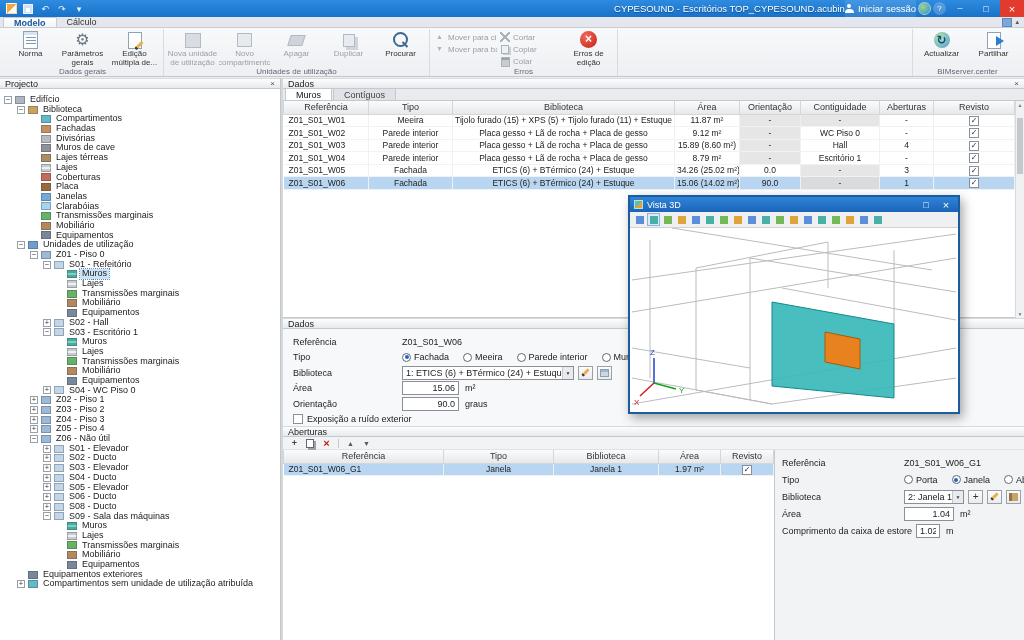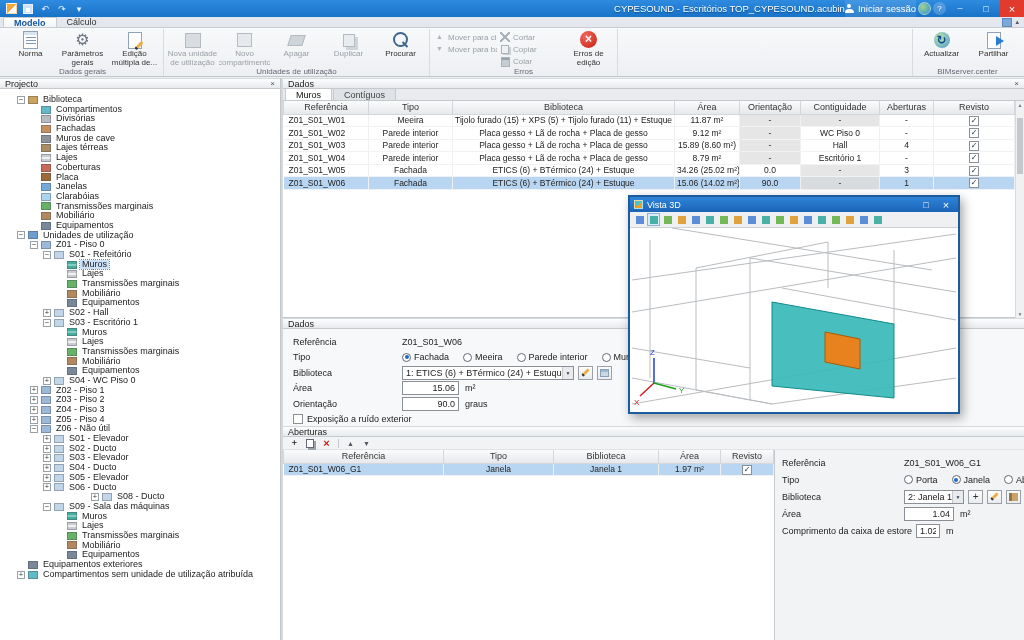--- a/index.html
+++ b/index.html
@@ -317,39 +317,44 @@
         <div class="rlabel" data-name="ribbon-group-label">BIMserver.center</div>
       </div>
     </div>
 
   <div class="left-panel" data-name="project-panel">
     <div class="phead" data-name="project-panel-header">
       <span data-name="project-panel-title">Projecto</span>
       <span class="px" data-name="close-panel-icon">×</span>
     </div>
     <div class="tree" id="tree" data-name="project-tree">
+        <div class="trow" data-name="tree-item-edificio" style="padding-left: 4px;">
+          <span class="exp minus" data-name="collapse-icon"></span>
+          <span class="ticon" data-name="building-icon" data-icon="building"></span>
+          <span class="tlabel" data-name="tree-item-label">Edifício</span>
+        </div>
         <div class="trow" data-name="tree-item-biblioteca" style="padding-left: 17px;">
           <span class="exp minus" data-name="collapse-icon"></span>
           <span class="ticon" data-name="library-icon" data-icon="library"></span>
           <span class="tlabel" data-name="tree-item-label">Biblioteca</span>
         </div>
         <div class="trow" data-name="tree-item-compartimentos" style="padding-left: 30px;">
           <span class="expsp" data-name="tree-spacer"></span>
           <span class="ticon" data-name="compartments-icon" data-icon="compartments"></span>
           <span class="tlabel" data-name="tree-item-label">Compartimentos</span>
         </div>
+        <div class="trow" data-name="tree-item-fachadas" style="padding-left: 30px;">
+          <span class="expsp" data-name="tree-spacer"></span>
+          <span class="ticon" data-name="facades-icon" data-icon="facades"></span>
+          <span class="tlabel" data-name="tree-item-label">Fachadas</span>
+        </div>
         <div class="trow" data-name="tree-item-divisorias" style="padding-left: 30px;">
           <span class="expsp" data-name="tree-spacer"></span>
           <span class="ticon" data-name="partitions-icon" data-icon="partitions"></span>
           <span class="tlabel" data-name="tree-item-label">Divisórias</span>
-        </div>
-        <div class="trow" data-name="tree-item-fachadas" style="padding-left: 30px;">
-          <span class="expsp" data-name="tree-spacer"></span>
-          <span class="ticon" data-name="facades-icon" data-icon="facades"></span>
-          <span class="tlabel" data-name="tree-item-label">Fachadas</span>
         </div>
         <div class="trow" data-name="tree-item-muros-de-cave" style="padding-left: 30px;">
           <span class="expsp" data-name="tree-spacer"></span>
           <span class="ticon" data-name="basement-walls-icon" data-icon="basement-walls"></span>
           <span class="tlabel" data-name="tree-item-label">Muros de cave</span>
         </div>
         <div class="trow" data-name="tree-item-lajes-terreas" style="padding-left: 30px;">
           <span class="expsp" data-name="tree-spacer"></span>
           <span class="ticon" data-name="ground-slabs-icon" data-icon="ground-slabs"></span>
           <span class="tlabel" data-name="tree-item-label">Lajes térreas</span>
@@ -522,21 +527,21 @@
         <div class="trow" data-name="tree-item-s05-elevador" style="padding-left: 43px;">
           <span class="exp plus" data-name="expand-icon"></span>
           <span class="ticon" data-name="room-icon" data-icon="room"></span>
           <span class="tlabel" data-name="tree-item-label">S05 - Elevador</span>
         </div>
         <div class="trow" data-name="tree-item-s06-ducto" style="padding-left: 43px;">
           <span class="exp plus" data-name="expand-icon"></span>
           <span class="ticon" data-name="room-icon" data-icon="room"></span>
           <span class="tlabel" data-name="tree-item-label">S06 - Ducto</span>
         </div>
-        <div class="trow" data-name="tree-item-s08-ducto" style="padding-left: 43px; margin-left: 48px;">
+        <div class="trow" data-name="tree-item-s08-ducto" style="padding-left: 43px;">
           <span class="exp plus" data-name="expand-icon"></span>
           <span class="ticon" data-name="room-icon" data-icon="room"></span>
           <span class="tlabel" data-name="tree-item-label">S08 - Ducto</span>
         </div>
         <div class="trow" data-name="tree-item-s09-sala-das-maquinas" style="padding-left: 43px;">
           <span class="exp minus" data-name="collapse-icon"></span>
           <span class="ticon" data-name="room-icon" data-icon="room"></span>
           <span class="tlabel" data-name="tree-item-label">S09 - Sala das máquinas</span>
         </div>
         <div class="trow" data-name="tree-item-muros" style="padding-left: 56px;">

